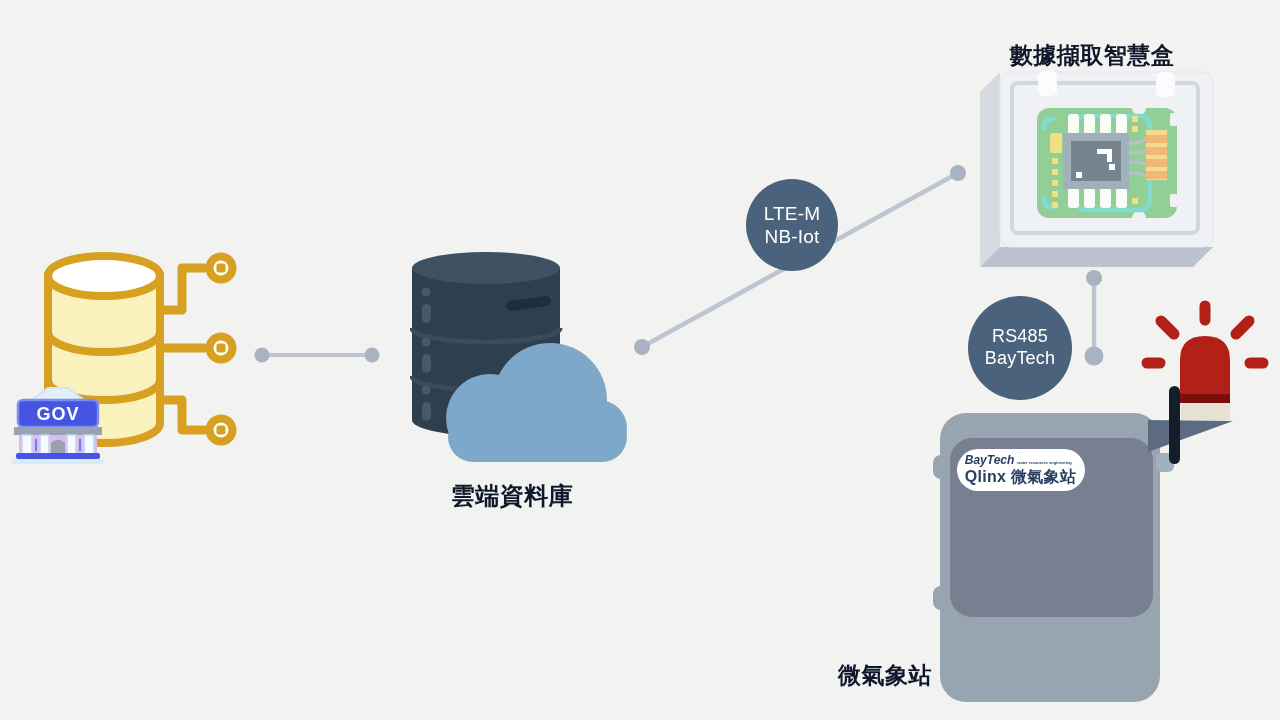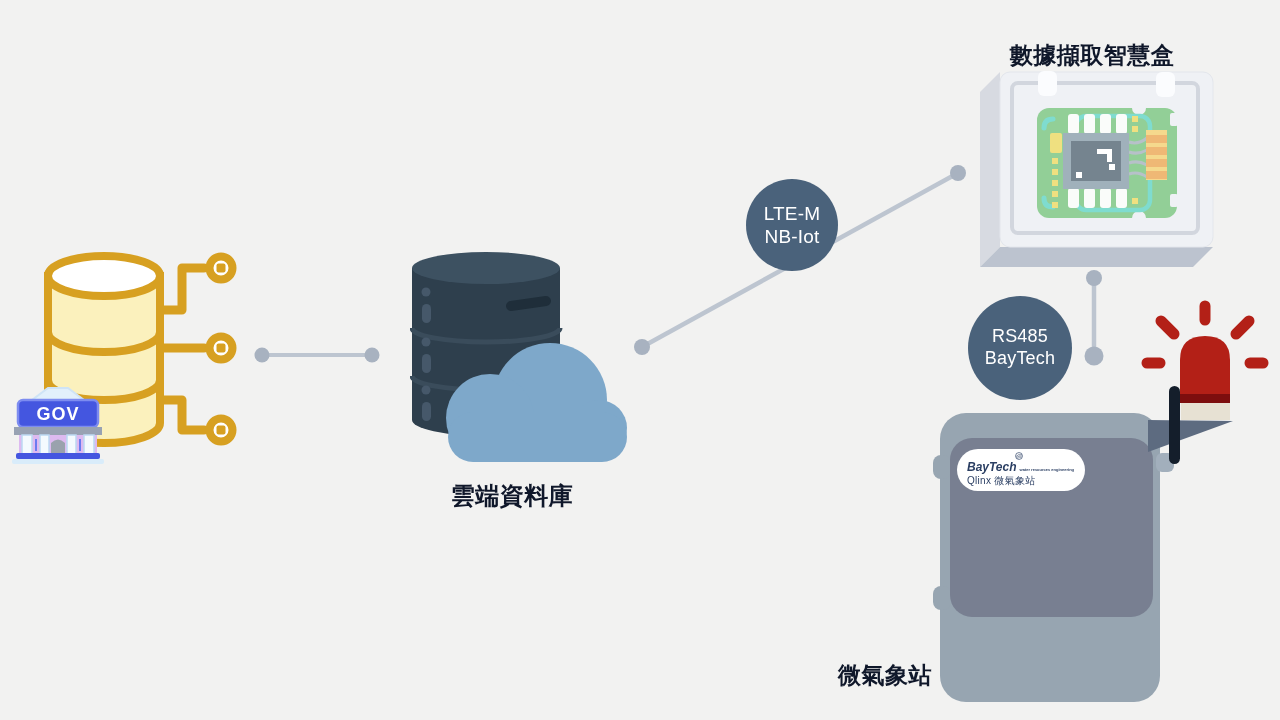--- a/index.html
+++ b/index.html
@@ -17,21 +17,21 @@
   .cab{position:absolute;background:#97a5b1;border-radius:26px;}
   .cab-door{position:absolute;background:#787f91;border-radius:22px;}
   .cab-hinge{position:absolute;background:#97a5b1;border-radius:8px;}
   .cab-tab{position:absolute;background:#a2afbc;border-radius:6px;}
   .logo-pill{position:absolute;background:#ffffff;border-radius:21px;
              display:flex;align-items:center;padding:3px 8px 3px 3px;box-sizing:border-box;}
   .logo-text{display:flex;flex-direction:column;align-items:flex-start;margin-left:4px;color:#2b3f63;}
   .logo-row1{display:flex;align-items:baseline;}
   .logo-brand{font-size:12px;font-weight:800;font-style:italic;}
   .logo-tagline{font-size:4px;margin-left:3px;font-weight:600;}
-  .logo-product{font-size:10px;font-weight:400;letter-spacing:.3px;}
+  .logo-product{font-size:16px;font-weight:700;letter-spacing:.3px;}
 </style>
 </head>
 <body>
 
 <div class="stage">
 
   <svg class="layer" width="1280" height="720">
     <g stroke="#bdc5d0" stroke-width="4">
       <line x1="262" y1="355" x2="372" y2="355"></line>
       <circle cx="262" cy="355" r="7.5" fill="#a8b2c0" stroke="none"></circle>

